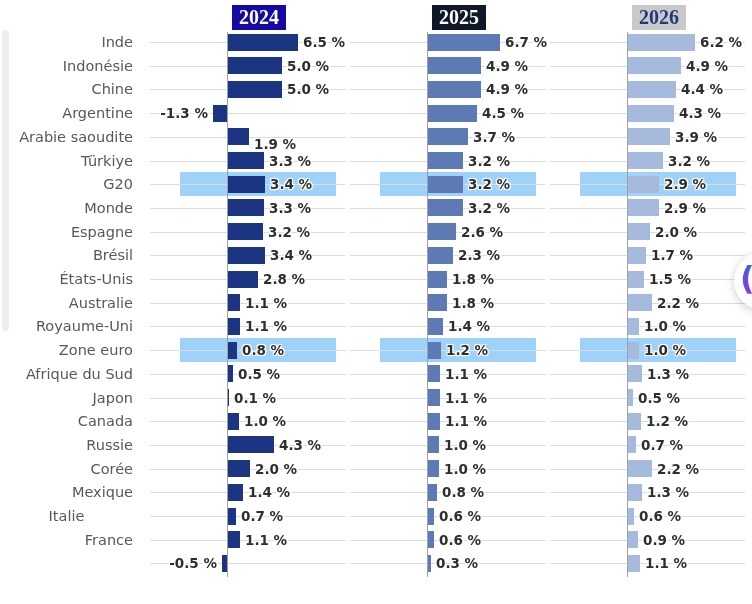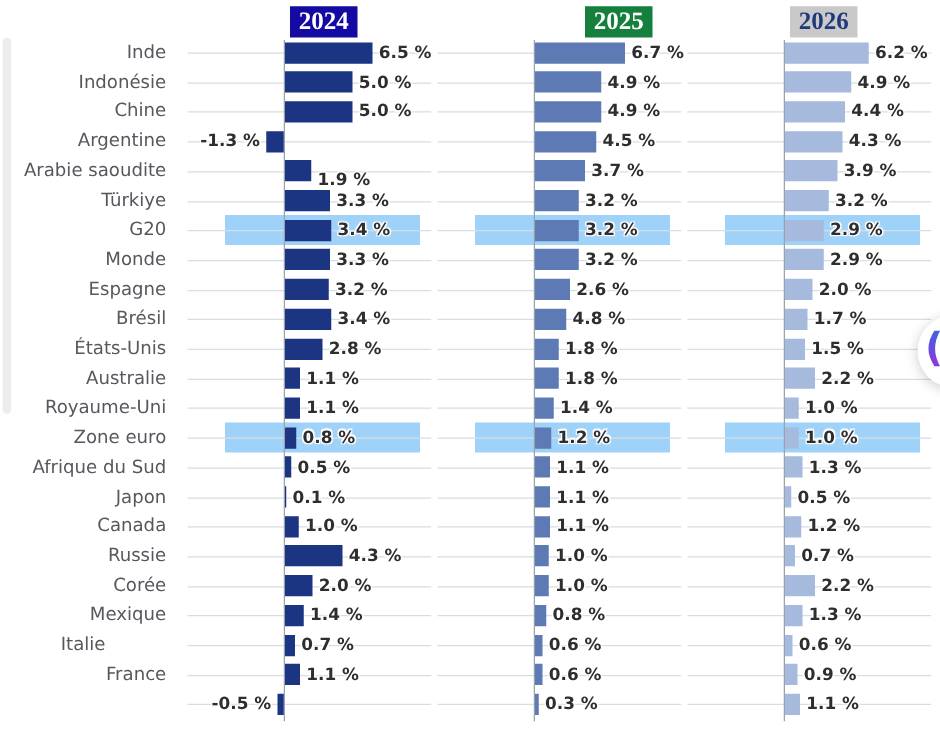--- a/index.html
+++ b/index.html
@@ -45,21 +45,21 @@
   }
 </style>
 </head>
 <body>
 
 <div class="canvas">
 
   <div class="left-strip"></div>
 
   <div class="hdr" style="left: 259px; background: rgb(20, 10, 163); color: rgb(255, 255, 255);">2024</div>
-  <div class="hdr" style="left: 459px; background: #15803d; color: rgb(255, 255, 255); margin-left: 36px;">2025</div>
+  <div class="hdr" style="left: 459px; background: #0f172a; color: rgb(255, 255, 255);">2025</div>
   <div class="hdr" style="left: 659px; background: rgb(201, 201, 201); color: rgb(31, 58, 122);">2026</div>
 
   <div id="chart-area" style="position:absolute;left:0;top:0;width:752px;height:577px;">
       <div class="band" style="left: 180px; top: 172.35px; width: 156px; height: 23.7px; background: rgb(159, 210, 249);"></div>
       <div class="band" style="left: 180px; top: 338.25px; width: 156px; height: 23.7px; background: rgb(159, 210, 249);"></div>
       <div class="gridline" style="left: 150px; top: 42px; width: 195px;"></div>
       <div class="gridline" style="left: 150px; top: 65.7px; width: 195px;"></div>
       <div class="gridline" style="left: 150px; top: 89.4px; width: 195px;"></div>
       <div class="gridline" style="left: 150px; top: 113.1px; width: 195px;"></div>
       <div class="gridline" style="left: 150px; top: 136.8px; width: 195px;"></div>
@@ -166,21 +166,21 @@
       <div class="vlabel" style="top: 127.8px; left: 473px;">3.7 %</div>
       <div class="bar" style="left: 428px; top: 152px; width: 35px; height: 17px; background: rgb(93, 122, 181);"></div>
       <div class="vlabel" style="top: 151.5px; left: 468px;">3.2 %</div>
       <div class="bar" style="left: 428px; top: 175.7px; width: 35px; height: 17px; background: rgb(93, 122, 181);"></div>
       <div class="vlabel" style="top: 175.2px; left: 468px;">3.2 %</div>
       <div class="bar" style="left: 428px; top: 199.4px; width: 35px; height: 17px; background: rgb(93, 122, 181);"></div>
       <div class="vlabel" style="top: 198.9px; left: 468px;">3.2 %</div>
       <div class="bar" style="left: 428px; top: 223.1px; width: 28px; height: 17px; background: rgb(93, 122, 181);"></div>
       <div class="vlabel" style="top: 222.6px; left: 461px;">2.6 %</div>
       <div class="bar" style="left: 428px; top: 246.8px; width: 25px; height: 17px; background: rgb(93, 122, 181);"></div>
-      <div class="vlabel" style="top: 246.3px; left: 458px;">4.8 %</div>
+      <div class="vlabel" style="top: 246.3px; left: 458px;">2.3 %</div>
       <div class="bar" style="left: 428px; top: 270.5px; width: 19px; height: 17px; background: rgb(93, 122, 181);"></div>
       <div class="vlabel" style="top: 270px; left: 452px;">1.8 %</div>
       <div class="bar" style="left: 428px; top: 294.2px; width: 19px; height: 17px; background: rgb(93, 122, 181);"></div>
       <div class="vlabel" style="top: 293.7px; left: 452px;">1.8 %</div>
       <div class="bar" style="left: 428px; top: 317.9px; width: 15px; height: 17px; background: rgb(93, 122, 181);"></div>
       <div class="vlabel" style="top: 317.4px; left: 448px;">1.4 %</div>
       <div class="bar" style="left: 428px; top: 341.6px; width: 13px; height: 17px; background: rgb(93, 122, 181);"></div>
       <div class="vlabel" style="top: 341.1px; left: 446px;">1.2 %</div>
       <div class="bar" style="left: 428px; top: 365.3px; width: 12px; height: 17px; background: rgb(93, 122, 181);"></div>
       <div class="vlabel" style="top: 364.8px; left: 445px;">1.1 %</div>

